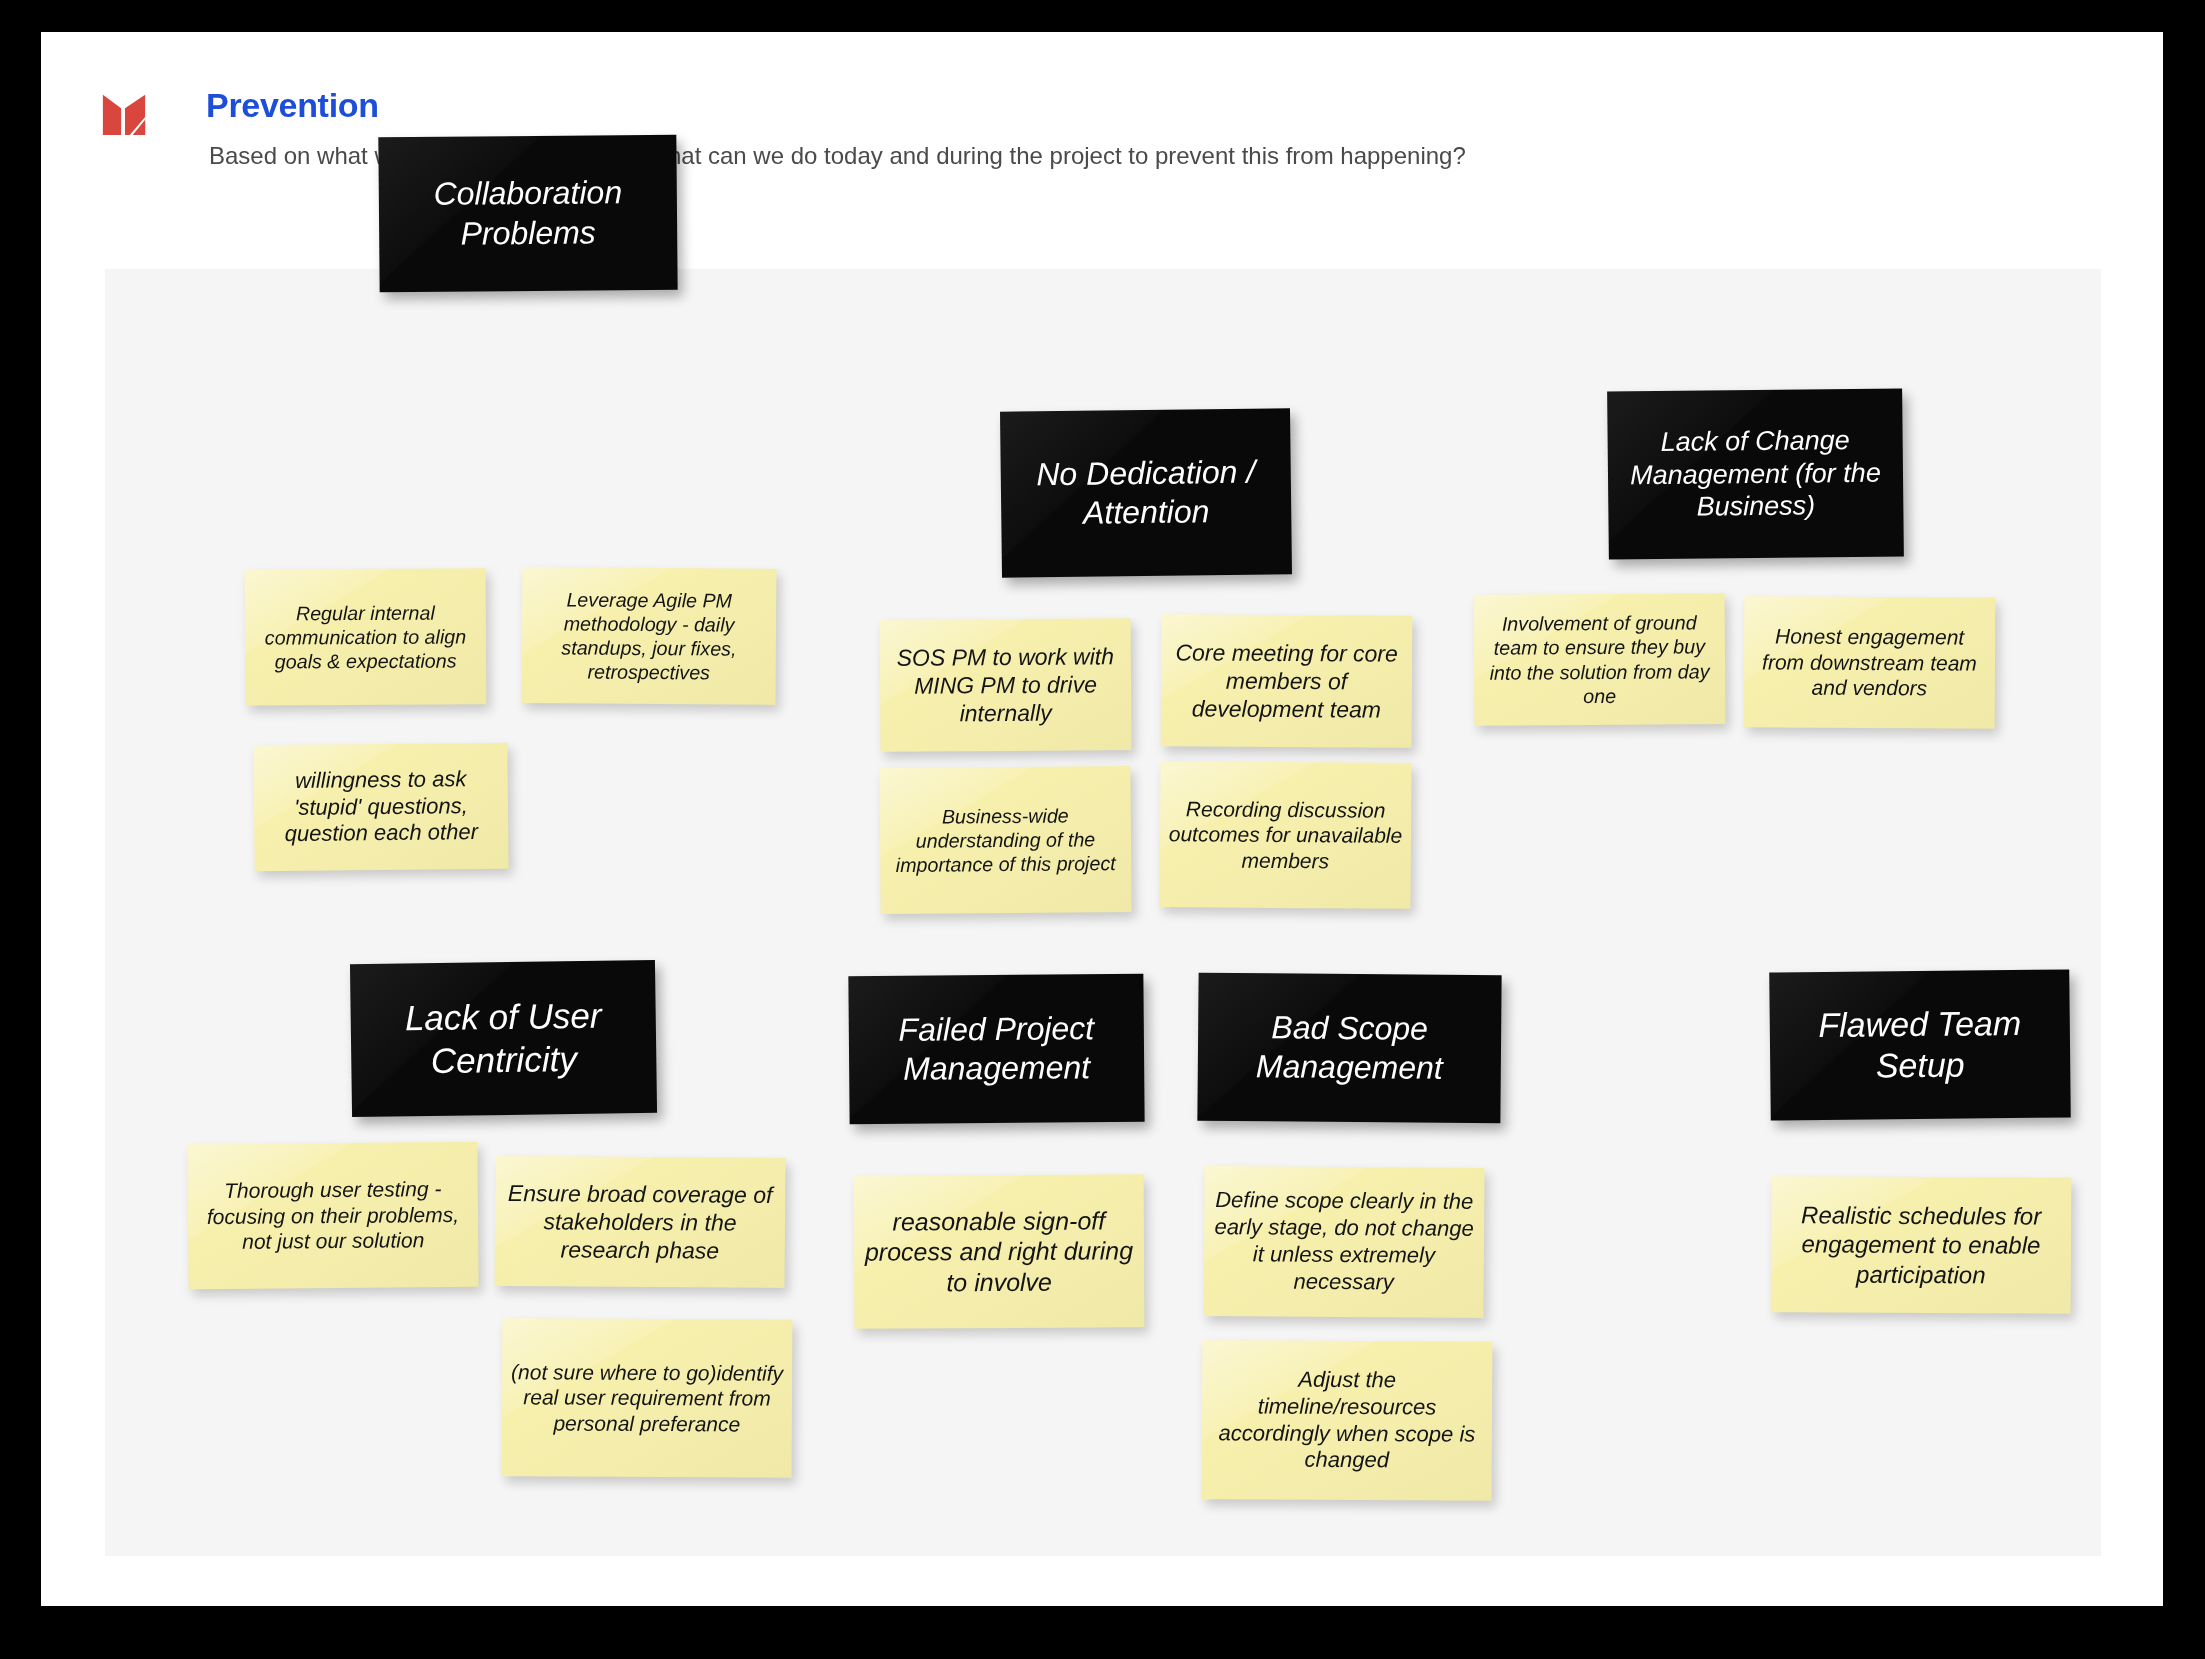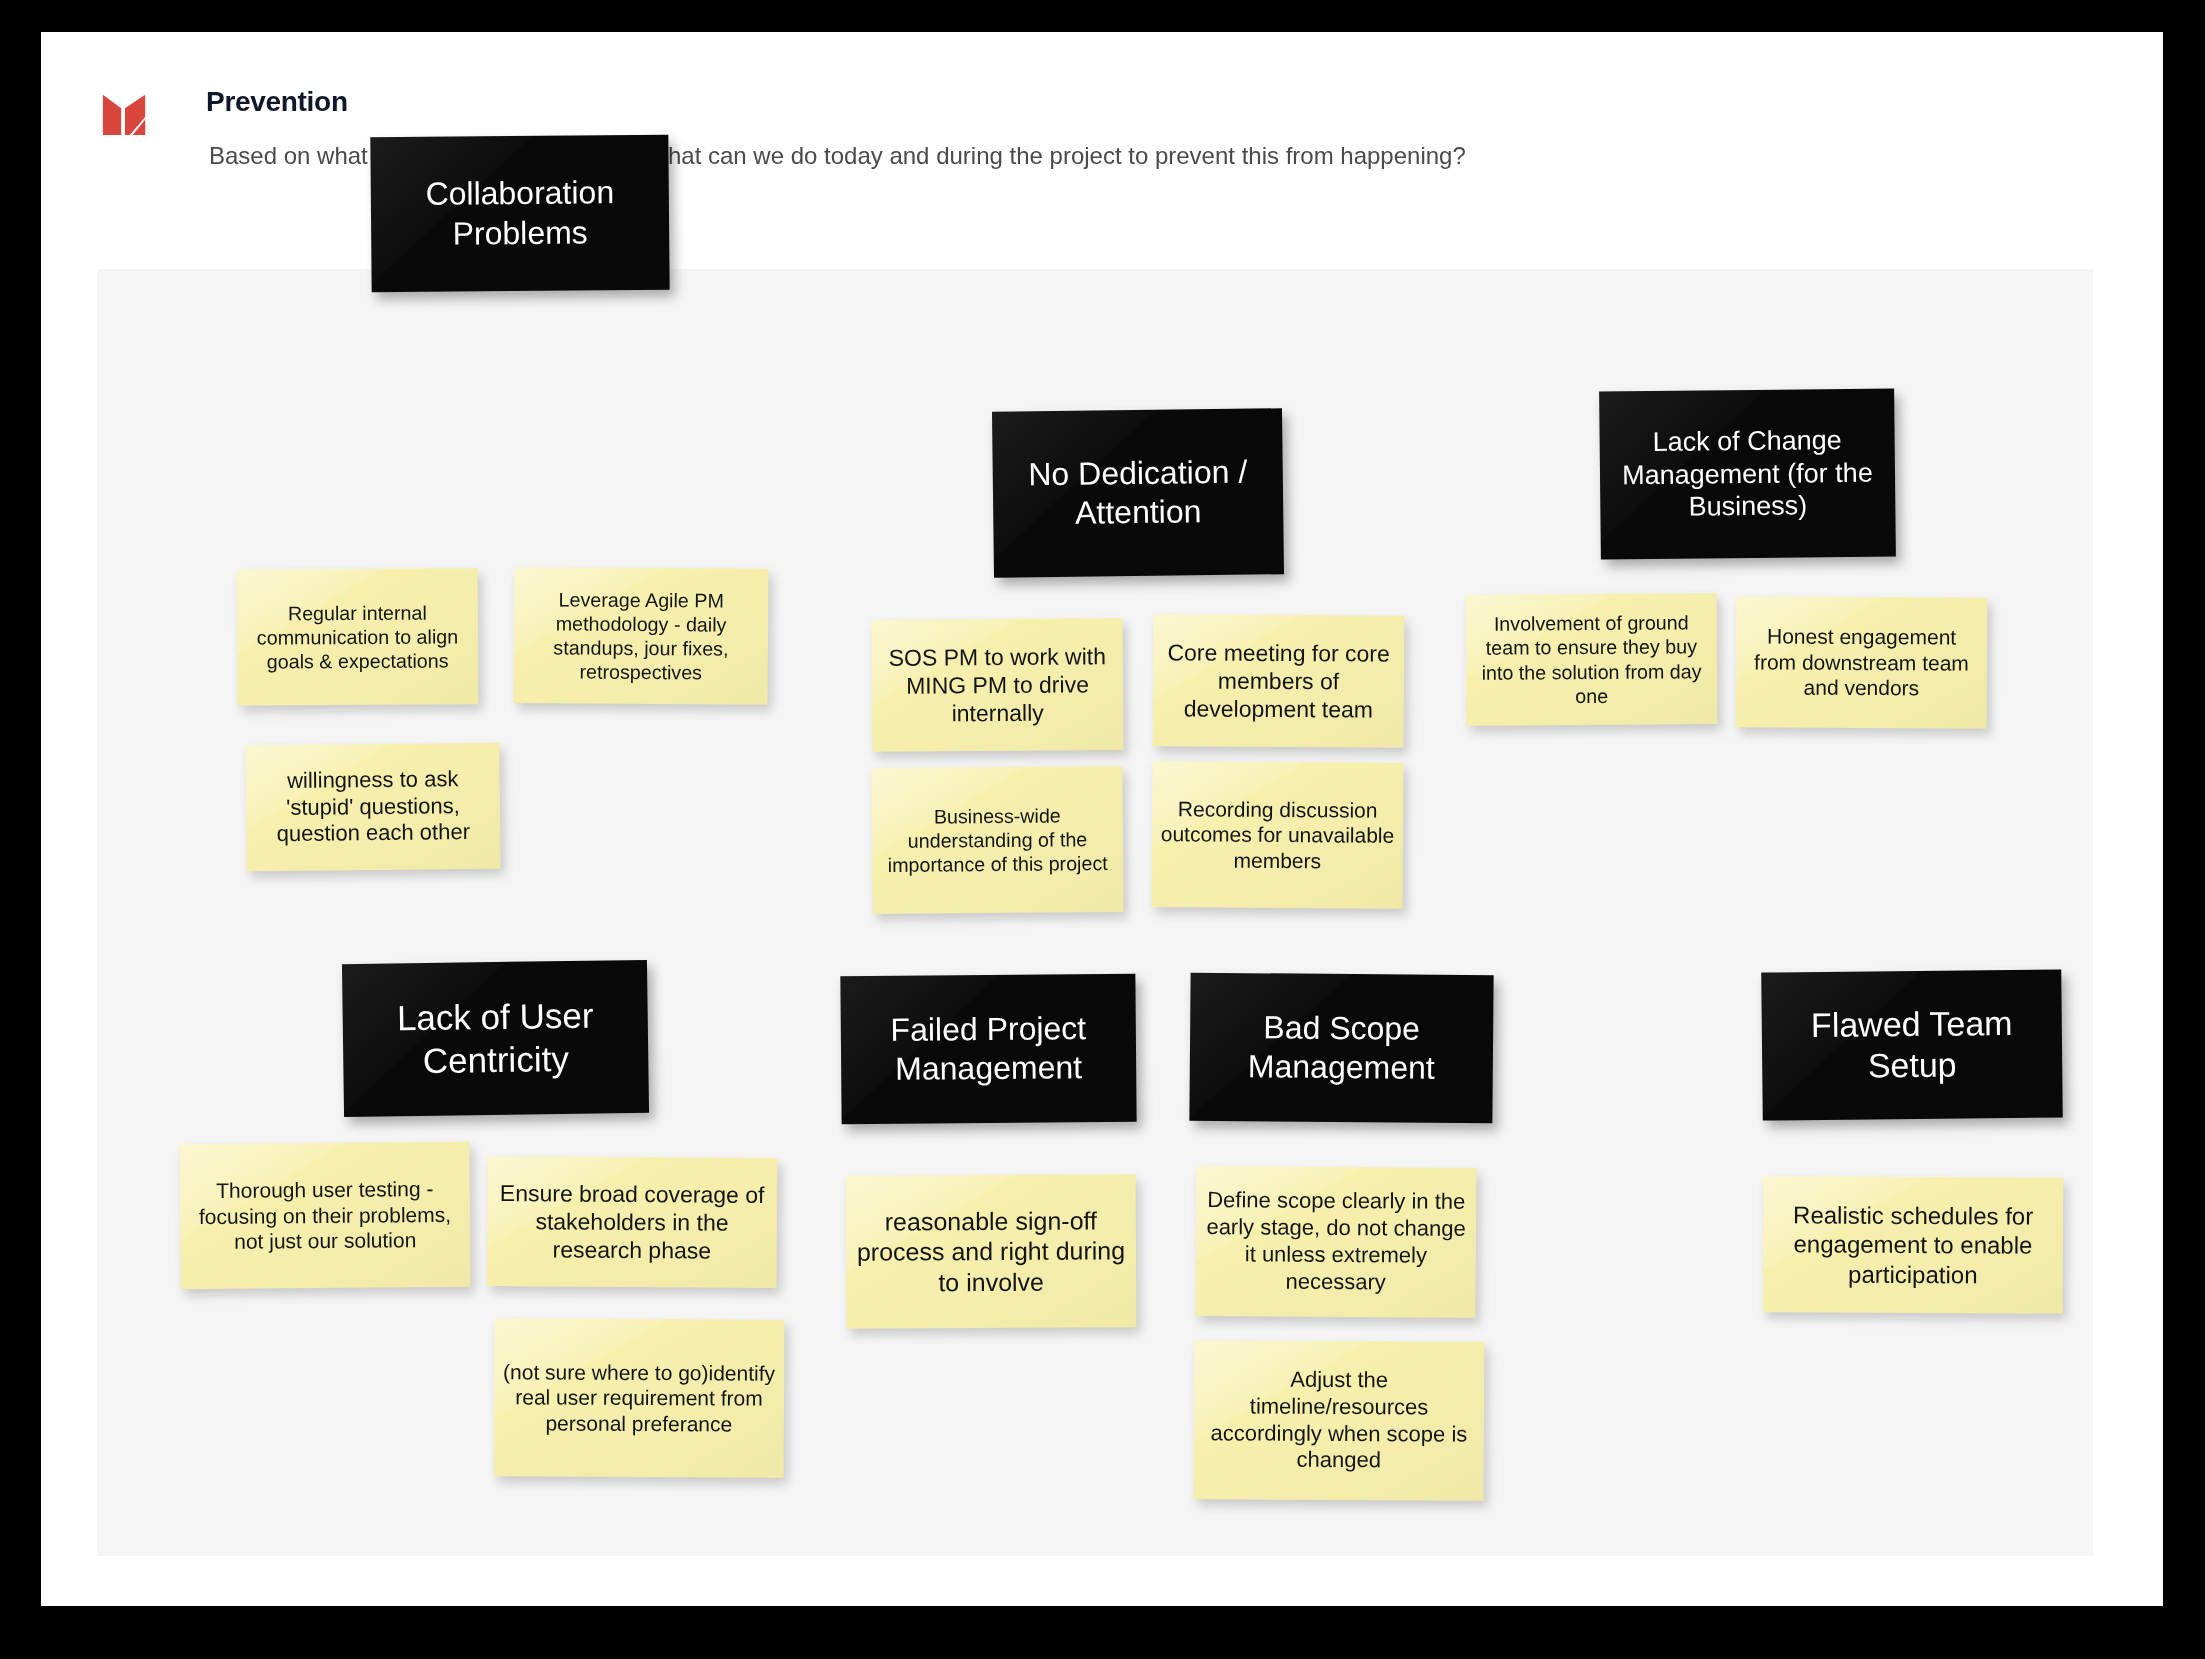--- a/index.html
+++ b/index.html
@@ -30,43 +30,44 @@
     position: absolute;
     left: 59px;
     top: 58px;
     width: 48px;
     height: 48px;
   }
   #title {
     position: absolute;
     left: 165px;
     top: 54px;
-    font-size: 28px;
+    font-size: 34px;
     font-weight: bold;
-    color: #0f172a;
+    color: #1d4ed8;
     letter-spacing: -0.3px;
     white-space: nowrap;
   }
   #subtitle {
     position: absolute;
     left: 168px;
     top: 110px;
     font-size: 24px;
     font-weight: 400;
     color: #4A4A4A;
     white-space: nowrap;
   }
   
   #canvas {
     position: absolute;
-    left: 56px;
+    left: 64px;
     top: 237px;
     width: 1996px;
     height: 1287px;
     background: #F5F5F5;
+    font-style: italic;
   }
   
   .note {
     position: absolute;
     display: flex;
     align-items: center;
     justify-content: center;
     text-align: center;
     line-height: 1.22;
     padding: 5.2px 7.2px;

